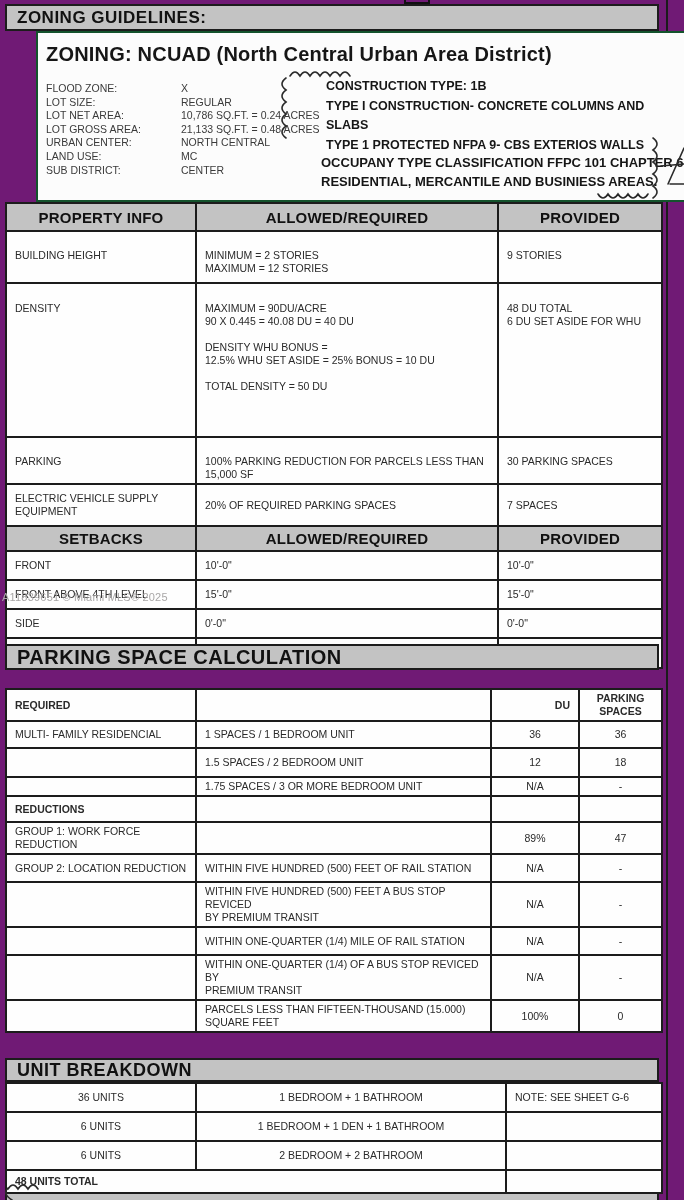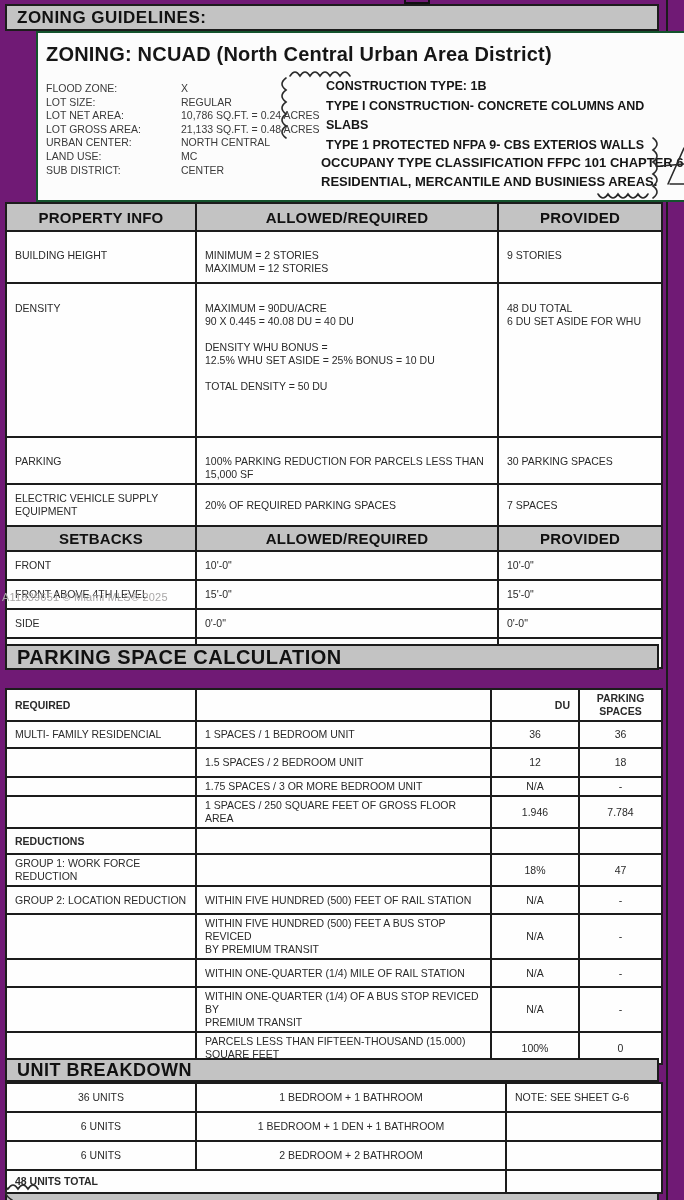--- a/index.html
+++ b/index.html
@@ -196,36 +196,30 @@
       <td>1.5 SPACES / 2 BEDROOM UNIT</td>
       <td class="ctr">12</td>
       <td class="ctr">18</td>
     </tr>
     <tr style="height:16px">
       <td></td>
       <td>1.75 SPACES / 3 OR MORE BEDROOM UNIT</td>
       <td class="ctr">N/A</td>
       <td class="ctr">-</td>
     </tr>
-    <tr style="height:28px">
-      <td></td>
-      <td>1 SPACES / 250 SQUARE FEET OF GROSS FLOOR AREA</td>
-      <td class="ctr">1.946</td>
-      <td class="ctr">7.784</td>
-    </tr>
     <tr style="height:26px">
       <td class="bold">REDUCTIONS</td>
       <td></td>
       <td class="ctr"></td>
       <td class="ctr"></td>
     </tr>
     <tr style="height:30px">
       <td>GROUP 1: WORK FORCE REDUCTION</td>
       <td></td>
-      <td class="ctr">18%</td>
+      <td class="ctr">89%</td>
       <td class="ctr">47</td>
     </tr>
     <tr style="height:28px">
       <td>GROUP 2: LOCATION REDUCTION</td>
       <td>WITHIN FIVE HUNDRED (500) FEET OF RAIL STATION</td>
       <td class="ctr">N/A</td>
       <td class="ctr">-</td>
     </tr>
     <tr style="height:30px">
       <td></td>

